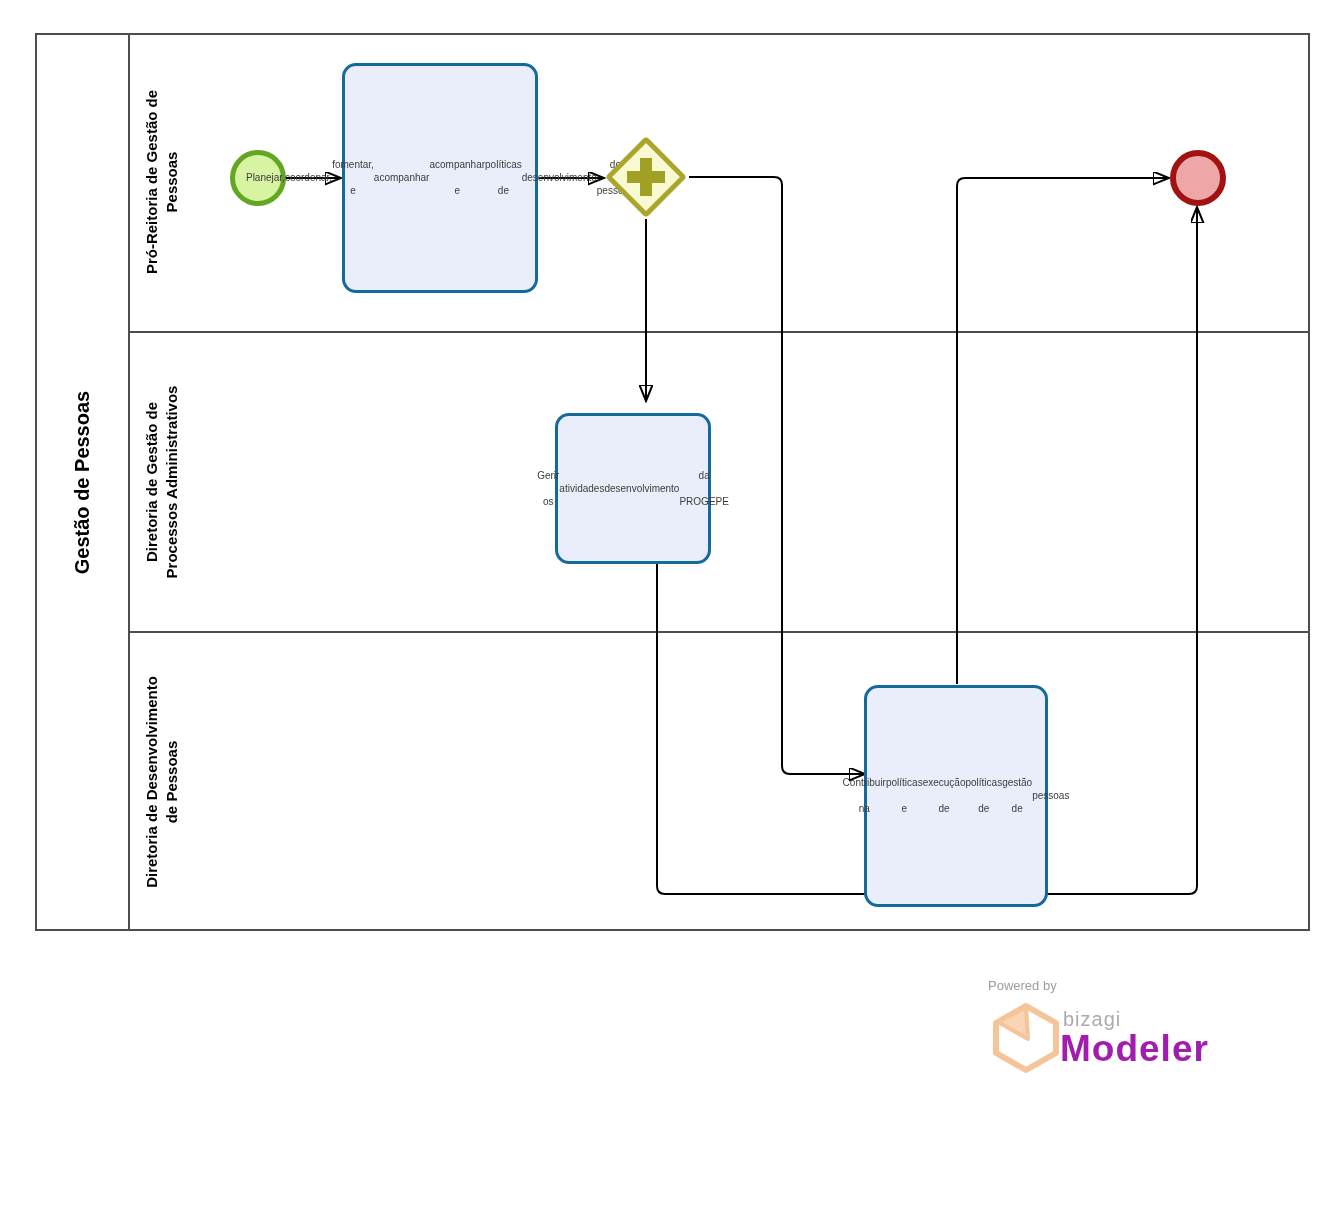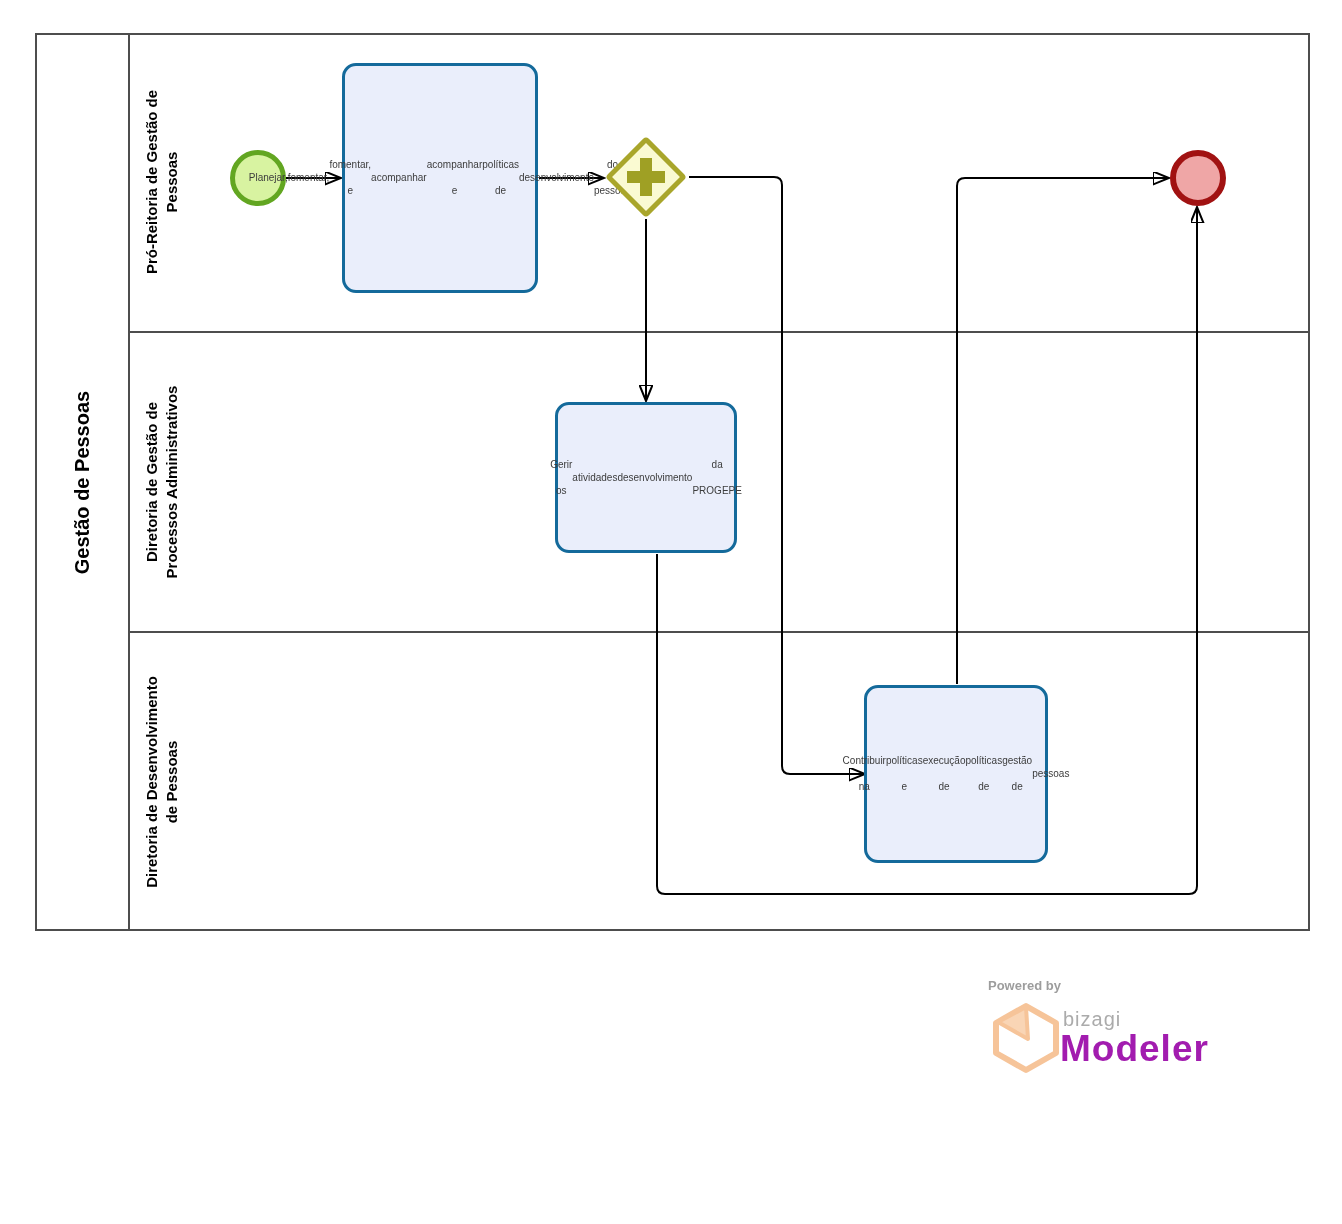--- a/index.html
+++ b/index.html
@@ -26,21 +26,21 @@
   .event.start{left:230px;top:150px;width:56px;height:56px;border:5px solid #62A621;background:#D8F3A1;}
   .event.end{left:1170px;top:150px;width:56px;height:56px;border:6px solid #A11212;background:#EFA6A6;}
   .gateway{position:absolute;left:617px;top:148px;width:58px;height:58px;box-sizing:border-box;
            background:#FAFAD2;border:5px solid #A9A62B;border-radius:4px;transform:rotate(45deg);}
   .gateway .plus{position:absolute;inset:0;transform:rotate(-45deg);}
   .gateway .plus .h{position:absolute;left:50%;top:50%;width:38px;height:12px;margin:-6px 0 0 -19px;background:#9FA024;}
   .gateway .plus .v{position:absolute;left:50%;top:50%;width:12px;height:38px;margin:-19px 0 0 -6px;background:#9FA024;}
   svg.connectors{position:absolute;left:0;top:0;pointer-events:none;}
   svg.connectors path{stroke:#000;stroke-width:2;fill:none;}
   
-  .powered-by{position:absolute;left:988px;top:978px;font-size:13px;font-weight:700;color:#9D9D9D;}
+  .powered-by{position:absolute;left:988px;top:978px;font-size:13px;font-weight:400;color:#9D9D9D;}
   .logo-hex{position:absolute;left:990px;top:1002px;}
   .brand-bizagi{position:absolute;left:1063px;top:1008px;font-size:20px;font-weight:400;
                 color:#ABABAB;letter-spacing:1px;}
   .brand-modeler{position:absolute;left:1060px;top:1028px;font-size:37px;font-weight:600;
                  color:#a21caf;letter-spacing:1px;}
 </style>
 </head>
 <body>
 
 <div class="canvas">
@@ -83,44 +83,44 @@
     <path d="M 646 219 L 646 400" marker-end="url(#arrow)"></path>
     <path d="M 689 177 L 774 177 Q 782 177 782 185 L 782 766 Q 782 774 790 774 L 864 774" marker-end="url(#arrow)"></path>
     <path d="M 957 684 L 957 186 Q 957 178 965 178 L 1168 178" marker-end="url(#arrow)"></path>
     <path d="M 657 554 L 657 886 Q 657 894 665 894 L 1189 894 Q 1197 894 1197 886 L 1197 208" marker-end="url(#arrow)"></path>
   </svg>
 
   <div class="event start"></div>
 
   <div class="task" style="left:342px;top:63px;width:196px;height:230px;">
     <div>Planejar,</div>
-    <div>fomentar,</div>
+    <div>coordenar,</div>
     <div>fomentar, e</div>
     <div>acompanhar</div>
     <div>acompanhar e</div>
     <div>políticas de</div>
     <div>desenvolvimento</div>
     <div>do pessoas</div>
   </div>
 
   <div class="gateway">
     <div class="plus">
       <div class="h"></div>
         <div class="v"></div>
     </div>
   </div>
 
-  <div class="task" style="left:555px;top:402px;width:182px;height:151px;">
+  <div class="task" style="left:555px;top:413px;width:156px;height:151px;">
     <div>Gerir os</div>
     <div>atividades</div>
     <div>desenvolvimento</div>
     <div>da PROGEPE</div>
   </div>
 
-  <div class="task" style="left:864px;top:685px;width:184px;height:178px;">
+  <div class="task" style="left:864px;top:685px;width:184px;height:222px;">
     <div>Contribuir na</div>
     <div>políticas e</div>
     <div>execução de</div>
     <div>políticas de</div>
     <div>gestão de</div>
     <div>pessoas</div>
   </div>
 
   <div class="event end"></div>
 

